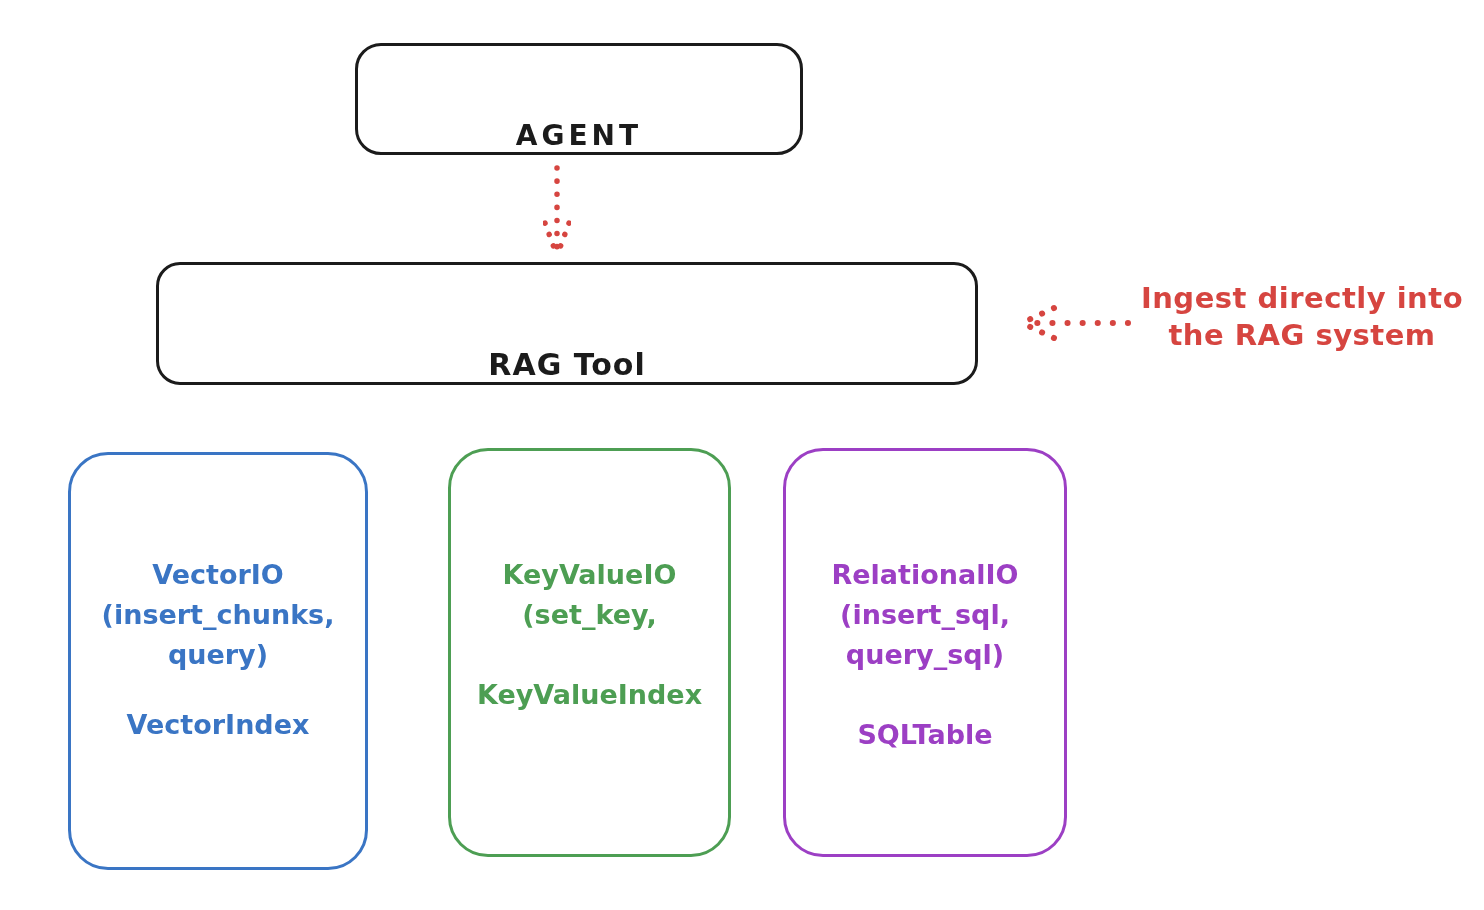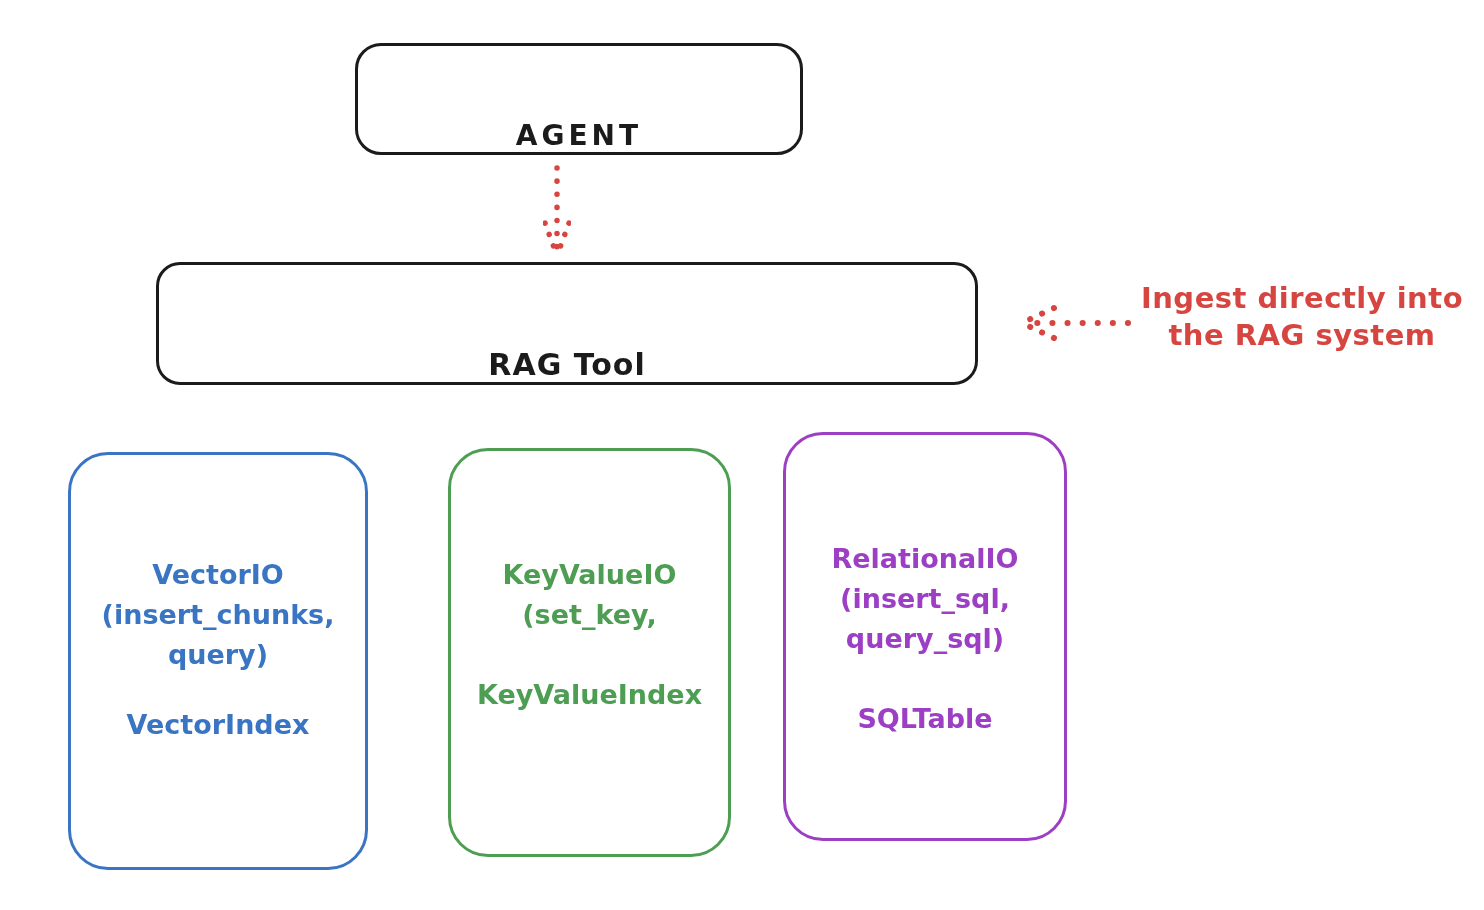--- a/index.html
+++ b/index.html
@@ -93,21 +93,21 @@
     color:var(--blue);
     padding-top:100px;
   }
   .io-keyvalue{
     left:448px; top:448px; width:283px; height:409px;
     border:3.5px solid var(--green);
     color:var(--green);
     padding-top:104px;
   }
   .io-relational{
-    left:783px; top:432px; width:284px; height:409px;
+    left:783px; top:448px; width:284px; height:409px;
     border:3.5px solid var(--purple);
     color:var(--purple);
     padding-top:104px;
   }
   .index-line-vector{margin-top:30px;}
   .index-line{margin-top:40px;}
 </style>
 </head>
 <body>
 

